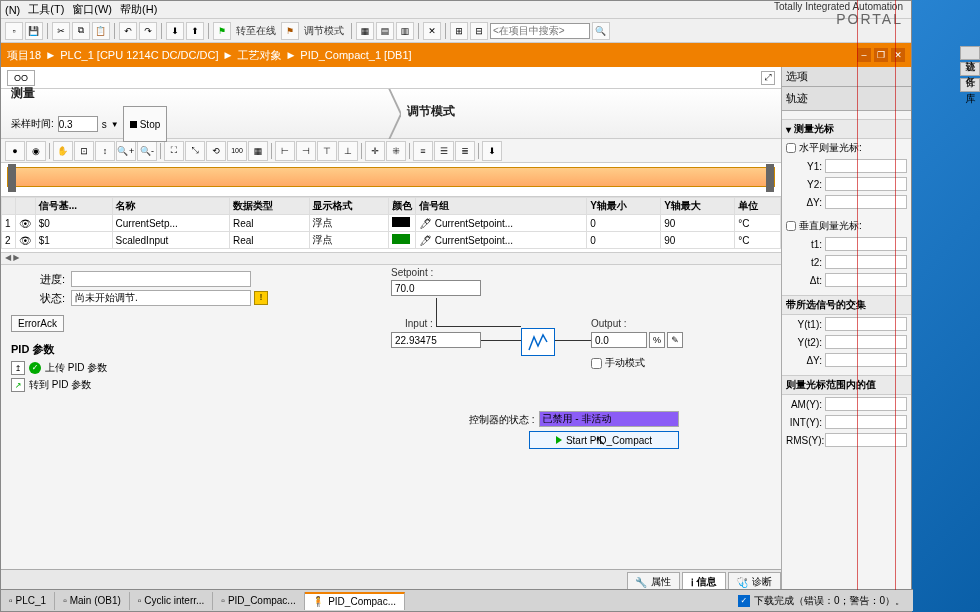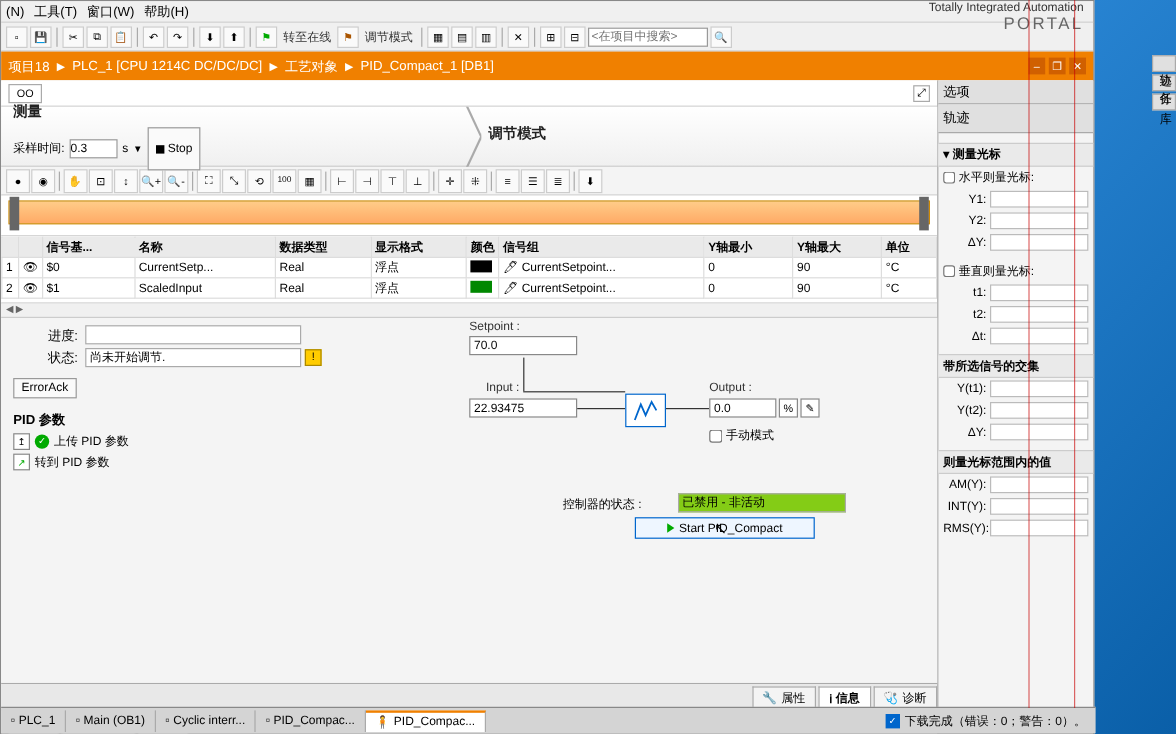--- a/index.html
+++ b/index.html
@@ -67,21 +67,21 @@
 .pid-diagram { position: relative; height: 90px; margin-top: 4px; }
 .pid-box { position: absolute; left: 130px; top: 28px; width: 34px; height: 28px; background: #fff; border: 1px solid #06c; display: flex; align-items: center; justify-content: center; }
 .pid-box svg { width: 20px; height: 20px; }
 .wire { position: absolute; background: #333; }
 .out-field { position: absolute; left: 200px; top: 32px; display: flex; align-items: center; gap: 2px; }
 .out-field .field { width: 56px; }
 .out-field .pct { border: 1px solid #888; height: 16px; width: 16px; font-size: 9px; text-align: center; line-height: 14px; background: #fff; }
 .manual { position: absolute; left: 200px; top: 56px; font-size: 10px; display: flex; align-items: center; gap: 3px; }
 .manual input { width: 11px; height: 11px; }
 .ctrl-state { position: absolute; left: 468px; top: 146px; font-size: 10px; display: flex; align-items: flex-end; gap: 4px; }
-.ctrl-state .field { width: 140px; background: #84cc16; margin-left: 26px; }
+.ctrl-state .field { width: 140px; background: #8b5cf6; }
 .start-compact { position: absolute; left: 528px; top: 166px; width: 150px; height: 18px; border: 1px solid #06c; background: #eef6ff; font-size: 10px; display: flex; align-items: center; justify-content: center; gap: 4px; cursor: pointer; }
 .start-compact .tri { width: 0; height: 0; border-left: 6px solid #0a0; border-top: 4px solid transparent; border-bottom: 4px solid transparent; }
 .cursor-ptr { position: absolute; left: 594px; top: 168px; font-size: 13px; pointer-events: none; z-index: 5; }
 .bottom-tabs { height: 22px; background: #e8e8e8; border-top: 1px solid #aaa; display: flex; justify-content: flex-end; align-items: flex-end; font-size: 10px; }
 .bottom-tabs .tab { padding: 2px 8px; border: 1px solid #aaa; border-bottom: none; background: #f4f4f4; margin-left: 2px; cursor: pointer; display: flex; align-items: center; gap: 3px; }
 .bottom-tabs .tab.active { background: #fff; font-weight: bold; }
 .lower-tabs { height: 20px; background: #e0e0e0; display: flex; align-items: flex-end; padding: 0 6px; font-size: 10px; border-top: 1px solid #ccc; }
 .lower-tabs .lt { padding: 2px 10px; border: 1px solid #aaa; border-bottom: none; background: #f4f4f4; margin-right: 2px; cursor: pointer; }
 .lower-tabs .lt.active { background: #fff; }
 .right-panel { width: 130px; background: #f4f4f4; border-left: 1px solid #aaa; display: flex; flex-direction: column; font-size: 10px; }

